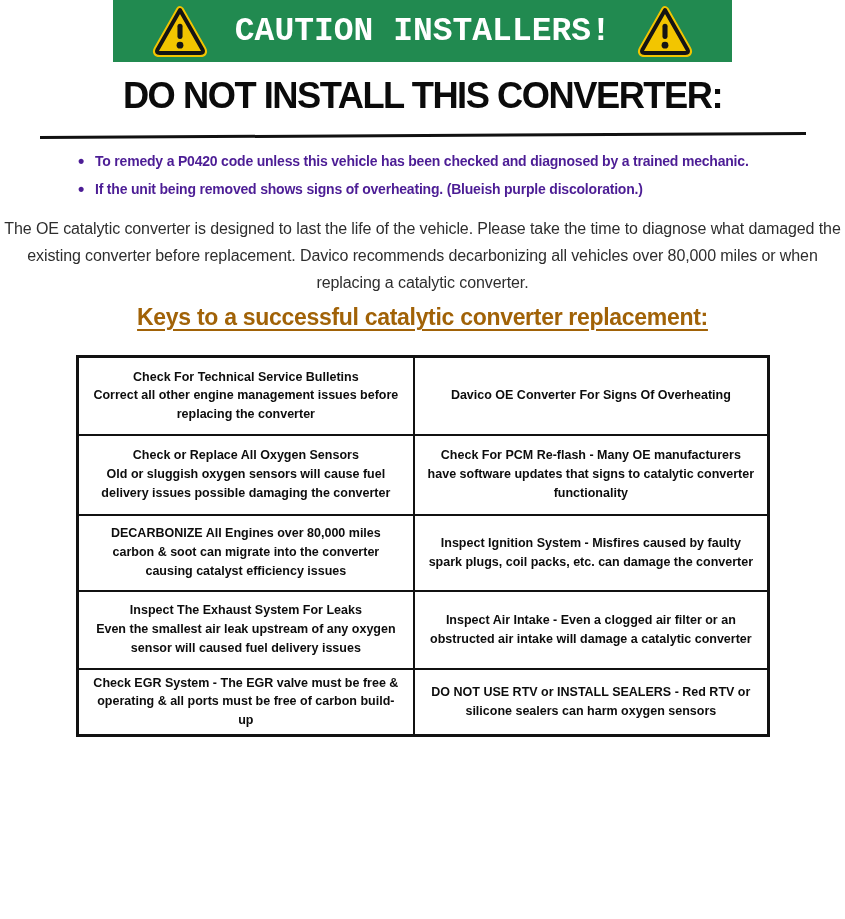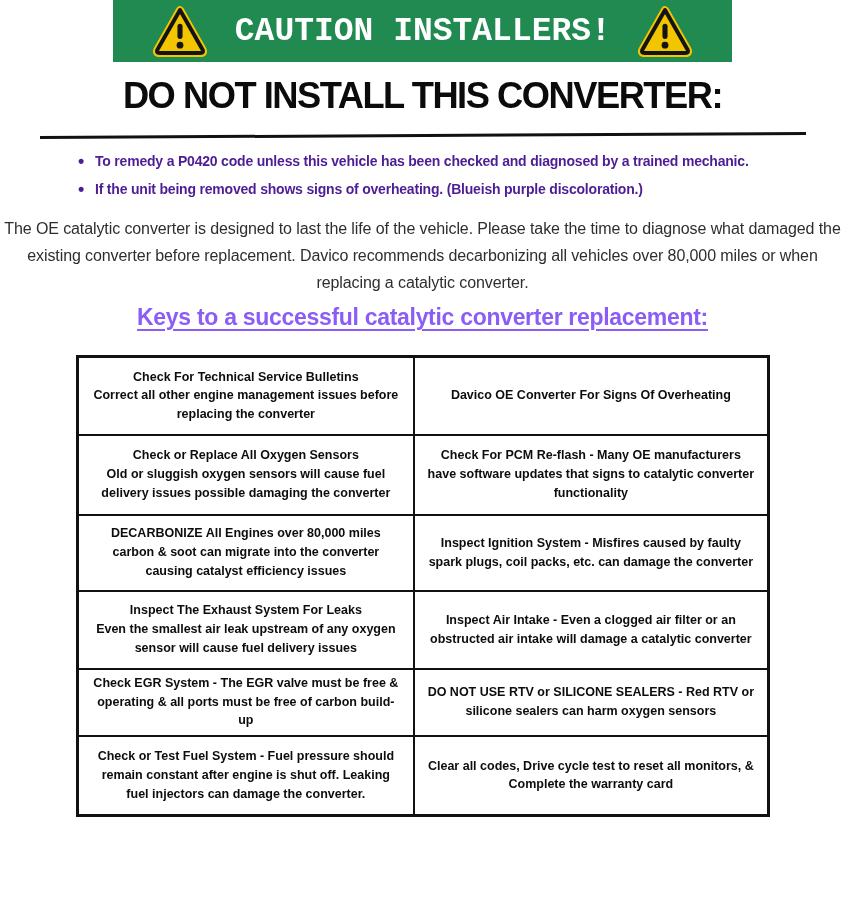--- a/index.html
+++ b/index.html
@@ -53,21 +53,21 @@
   
   .note-para {
     width: 840px; margin: 12px auto 0; text-align: center;
     font-size: 16px; font-weight: 400; line-height: 27px; color: #2e2e2e;
     letter-spacing: -0.1px;
   }
 
   
   .keys-heading {
     margin-top: 8px; text-align: center;
-    font-size: 23px; font-weight: 700; color: #8b5cf6;
+    font-size: 23px; font-weight: 700; color: #a16207;
     text-decoration: underline; text-decoration-thickness: 2px; text-underline-offset: 4px;
     letter-spacing: -0.3px;
   }
 
   
   table.keys-table {
     width: 694px; margin: 24px auto 0; border-collapse: collapse;
     border: 3px solid #111;
     padding-left: 12px;
   }
@@ -135,28 +135,23 @@
         <td class="col-left">Check or Replace All Oxygen Sensors
 Old or sluggish oxygen sensors will cause fuel delivery issues possible damaging the converter</td>
         <td class="col-right">Check For PCM Re-flash - Many OE manufacturers have software updates that signs to catalytic converter functionality</td>
       </tr>
       <tr class="r3">
         <td class="col-left">DECARBONIZE All Engines over 80,000 miles carbon &amp; soot can migrate into the converter causing catalyst efficiency issues</td>
         <td class="col-right">Inspect Ignition System - Misfires caused by faulty spark plugs, coil packs, etc. can damage the converter</td>
       </tr>
       <tr class="r4">
         <td class="col-left">Inspect The Exhaust System For Leaks
-Even the smallest air leak upstream of any oxygen sensor will cause fuel delivery issues</td>
+Even the smallest air leak upstream of any oxygen sensor will caused fuel delivery issues</td>
         <td class="col-right">Inspect Air Intake - Even a clogged air filter or an obstructed air intake will damage a catalytic converter</td>
       </tr>
       <tr class="r5">
         <td class="col-left">Check EGR System - The EGR valve must be free &amp; operating &amp; all ports must be free of carbon build-up</td>
-        <td class="col-right">DO NOT USE RTV or SILICONE SEALERS - Red RTV or silicone sealers can harm oxygen sensors</td>
-      </tr>
-      <tr class="r6">
-        <td class="col-left">Check or Test Fuel System - Fuel pressure should remain constant after engine is shut off.  Leaking fuel injectors can damage the converter.</td>
-        <td class="col-right">Clear all codes,  Drive cycle test to reset all monitors, &amp;
-Complete the warranty card</td>
+        <td class="col-right">DO NOT USE RTV or INSTALL SEALERS - Red RTV or silicone sealers can harm oxygen sensors</td>
       </tr>
     </tbody>
   </table>
 
 </div>
 
 </body></html>

